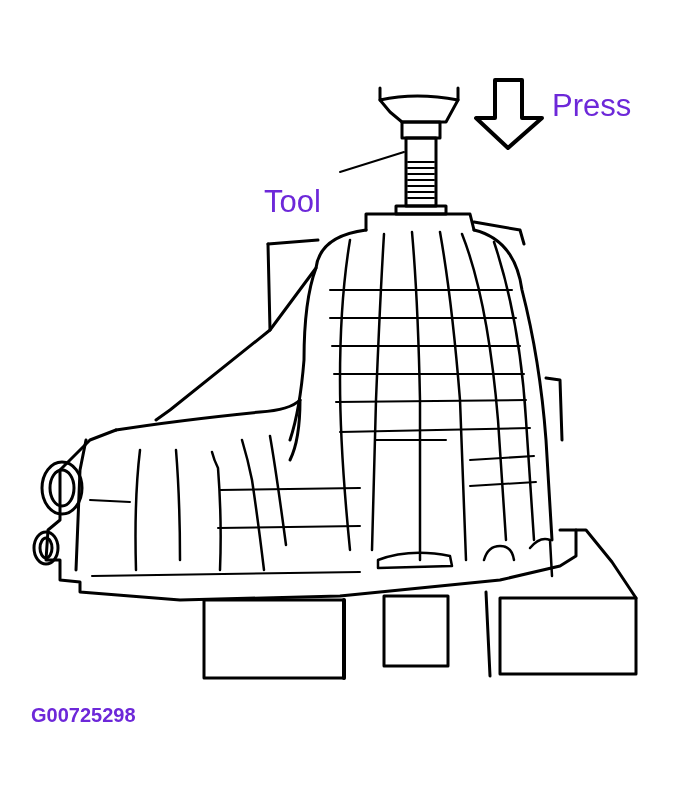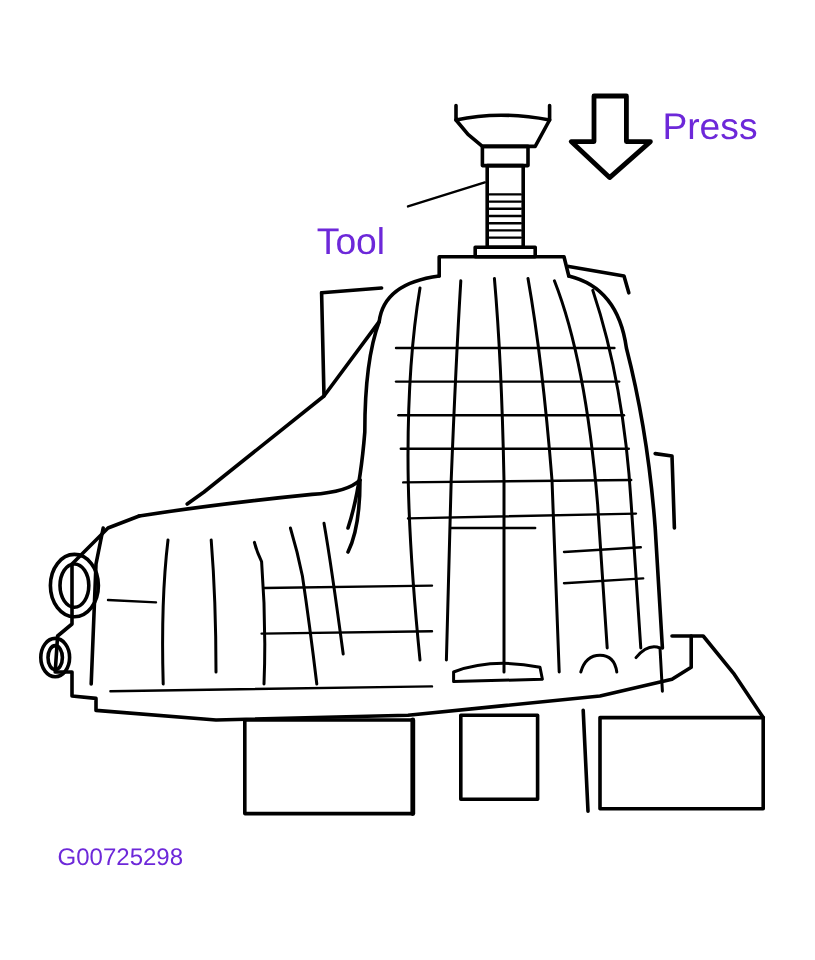--- a/index.html
+++ b/index.html
@@ -1,21 +1,21 @@
 <!DOCTYPE html>
 <html><head>
 <meta charset="utf-8">
 <style>
   html, body { margin: 0; padding: 0; background: #ffffff; }
   body { width: 679px; height: 800px; position: relative; overflow: hidden; font-family: "Liberation Sans", sans-serif; }
   #diagram { position: absolute; left: 0; top: 0; width: 679px; height: 800px; }
   .label { position: absolute; color: #6d28d9; font-family: "Liberation Sans", sans-serif; }
   #press-label { left: 552px; top: 88px; font-size: 31px; }
   #tool-label { left: 264px; top: 148px; font-size: 31px; margin-top: 36px; }
-  #figure-id { left: 48px; top: 704px; font-size: 20px; font-weight: normal; }
+  #figure-id { left: 31px; top: 704px; font-size: 20px; font-weight: bold; }
 </style>
 </head>
 <body>
 
 <svg id="diagram" viewBox="0 0 679 800" xmlns="http://www.w3.org/2000/svg" fill="none" stroke="#000" stroke-width="3" stroke-linejoin="round" stroke-linecap="round">
 
   <g>
     <path d="M495 80 L522 80 L522 118 L542 118 L508 148 L476 118 L495 118 Z" stroke-width="4"></path>
   </g>
 

